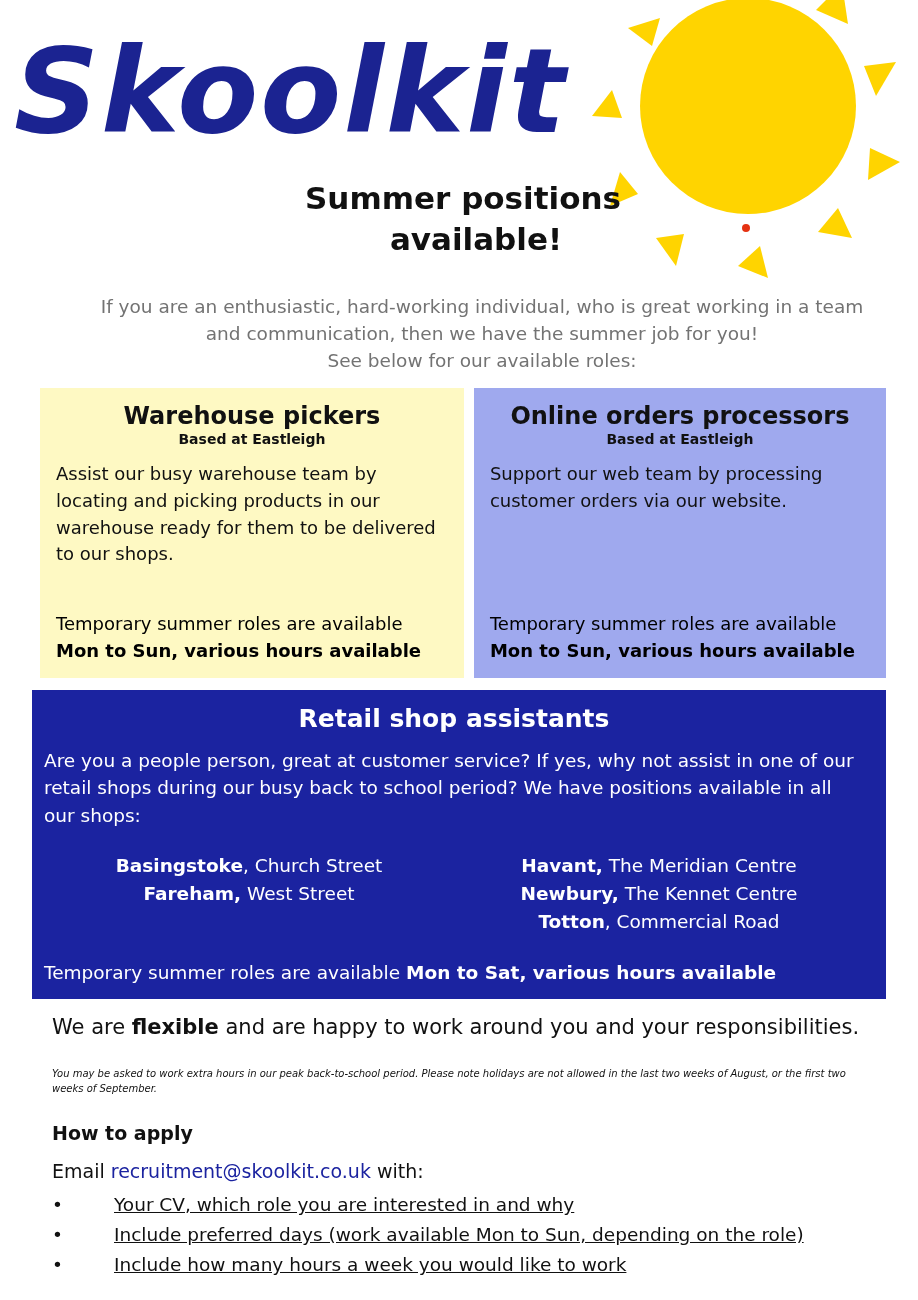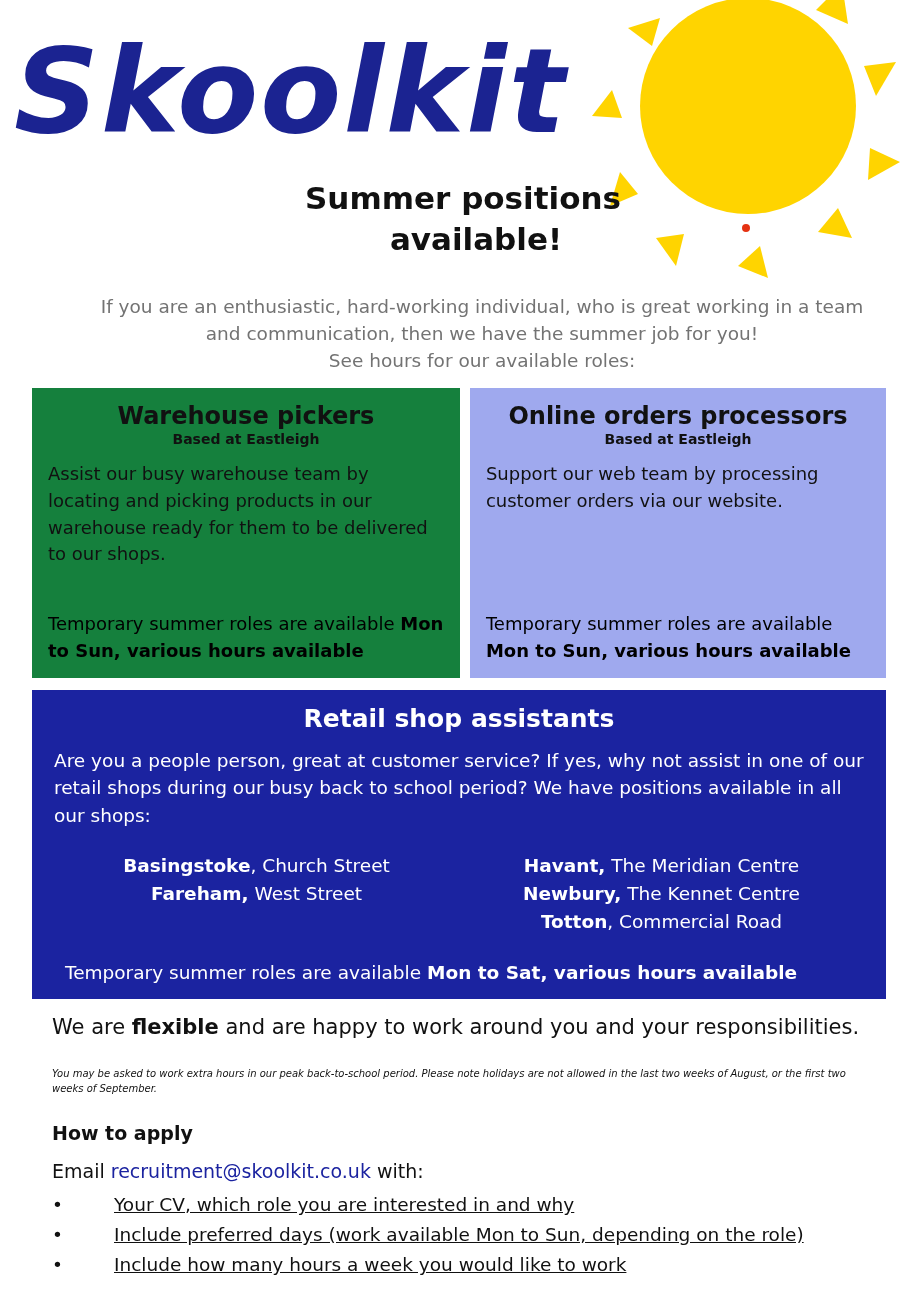--- a/index.html
+++ b/index.html
@@ -79,21 +79,22 @@
     display: flex;
     gap: 10px;
     margin: 14px 32px 0 32px;
   }
   .card {
     box-sizing: border-box;
     padding: 12px 16px 14px 16px;
   }
   .card.yellow {
     width: 432px;
-    background: #15803d;
+    background: #fef9c3;
+    margin-left: 8px;
   }
   .card.periwinkle {
     width: 420px;
     background: #9FA9EE;
   }
   .card h2 {
     margin: 2px 0 1px 0;
     text-align: center;
     font-size: 24px;
     font-weight: bold;
@@ -119,21 +120,21 @@
   }
   .card .temp b { font-weight: bold; }
   .card.yellow .body { min-height: 128px; }
   .card.periwinkle .body { min-height: 128px; }
 
   
   .blue-panel {
     margin: 12px 32px 0 32px;
     background: #1B23A0;
     color: #ffffff;
-    padding: 12px 22px 16px 22px;
+    padding: 12px 22px 16px 12px;
     box-sizing: border-box;
   }
   .blue-panel h2 {
     margin: 2px 0 14px 0;
     text-align: center;
     font-size: 25px;
     font-weight: bold;
   }
   .blue-panel p.lead {
     margin: 0;
@@ -145,21 +146,21 @@
     margin: 22px 0 0 0;
   }
   .shops .col {
     width: 50%;
     text-align: center;
     font-size: 18.5px;
     line-height: 1.52;
   }
   .shops .col .row b { font-weight: bold; }
   .blue-panel .closing {
-    margin: 26px 0 0 11px;
+    margin: 26px 0 0 0;
     font-size: 18.5px;
   }
 
   
   .flexible {
     margin: 16px 38px 0 52px;
     font-size: 21px;
     color: #111;
   }
   .flexible b { font-weight: bold; }
@@ -236,21 +237,21 @@
   </div>
 
   <div class="title-block">
     <div class="line">Summer positions</div>
     <div class="line second">available!</div>
   </div>
 </div>
 
 <div class="intro">
   <p>If you are an enthusiastic, hard-working individual, who is great working in a team and communication, then we have the summer job for you!</p>
-  <p>See hours for our available roles:</p>
+  <p>See below for our available roles:</p>
 </div>
 
 <div class="cols">
 
   <div class="card yellow">
     <h2>Warehouse pickers</h2>
     <div class="based">Based at Eastleigh</div>
     <div class="body">
       <p>Assist our busy warehouse team by locating and picking products in our warehouse ready for them to be delivered to our shops.</p>
     </div>

